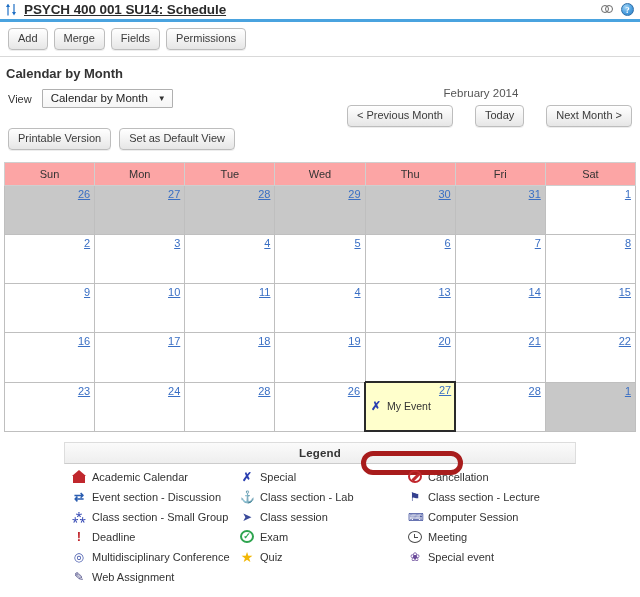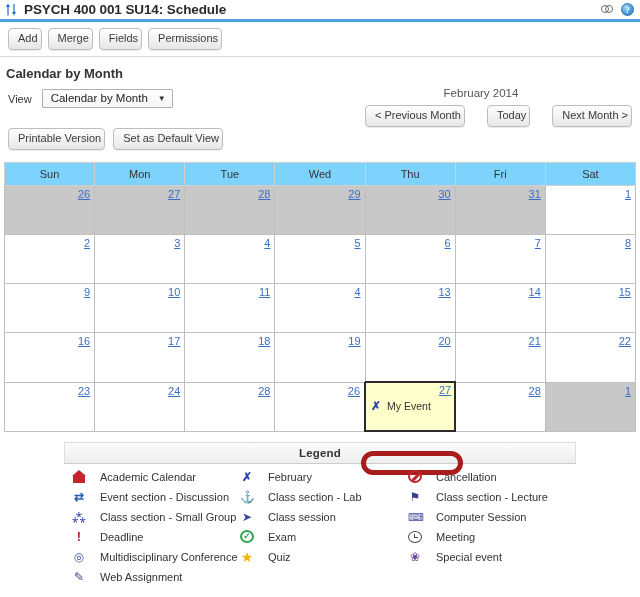--- a/index.html
+++ b/index.html
@@ -26,20 +26,21 @@
     border-bottom: 3px solid #4aa3df;
     box-sizing: border-box;
     background: #ffffff;
   }
   #titlebar .title-text {
     font-size: 13.5px;
     font-weight: bold;
     color: #2b2b2b;
     margin-left: 6px;
     letter-spacing: -0.1px;
+    text-decoration: underline;
   }
   #titlebar .spacer { flex: 1; }
   .tb-icon { display: inline-block; }
 
   
   .icon-sync {
     width: 12px; height: 14px; position: relative;
   }
   .icon-sync::before, .icon-sync::after {
     content: "";
@@ -75,21 +76,21 @@
   
   #toolbar {
     padding: 6px 0 6px 8px;
     border-bottom: 1px solid #d9d9d9;
     display: flex;
     gap: 6px;
     background: #ffffff;
   }
   .btn {
     display: inline-block;
-    padding: 3px 3px 4px 9px;
+    padding: 3px 9px 4px 9px;
     font-size: 11px;
     color: #3b3b3b;
     background: linear-gradient(to bottom, #ffffff 0%, #f3f3f3 50%, #e6e6e6 100%);
     border: 1px solid #bdbdbd;
     border-radius: 4px;
     box-shadow: 0 1px 0 rgba(0,0,0,0.07);
     line-height: 13px;
     white-space: nowrap;
     cursor: default;
   }
@@ -148,21 +149,21 @@
   }
 
   
   #calendar {
     margin: 12px 4px 0 4px;
     border-collapse: collapse;
     width: 632px;
     table-layout: fixed;
   }
   #calendar th {
-    background: #7dd3fc;
+    background: #fca5a5;
     border: 1px solid #cfcfcf;
     font-size: 11px;
     font-weight: normal;
     color: #333;
     height: 20px;
     text-align: center;
   }
   #calendar td {
     border: 1px solid #bfbfbf;
     height: 44px;
@@ -224,21 +225,21 @@
   }
   #legend-grid {
     display: grid;
     grid-template-columns: 1fr 1fr 1fr;
     padding: 4px 0 0 8px;
     row-gap: 3px;
   }
   .legend-item {
     display: flex;
     align-items: center;
-    gap: 14px;
+    gap: 6px;
     font-size: 11px;
     color: #333;
     height: 17px;
   }
   .legend-label { white-space: nowrap; }
   .lic { width: 14px; height: 14px; flex: 0 0 14px; position: relative; }
 
   
   .ic-house::before{content:"";position:absolute;left:1px;top:5px;width:12px;height:8px;background:#c0272d;}
   .ic-house::after{content:"";position:absolute;left:0;top:0px;width:0;height:0;border-left:7px solid transparent;border-right:7px solid transparent;border-bottom:6px solid #c0272d;}
@@ -375,21 +376,21 @@
 
   <div id="legend-wrap">
     <div id="legend-header">Legend</div>
     <div id="legend-grid">
         <div class="legend-item">
           <span class="lic ic-house"></span>
           <span class="legend-label">Academic Calendar</span>
         </div>
         <div class="legend-item">
           <span class="lic ic-runner">✗</span>
-          <span class="legend-label">February</span>
+          <span class="legend-label">Special</span>
         </div>
         <div class="legend-item">
           <span class="lic ic-cancel"></span>
           <span class="legend-label">Cancellation</span>
         </div>
         <div class="legend-item">
           <span class="lic ic-arrows">⇄</span>
           <span class="legend-label">Event section - Discussion</span>
         </div>
         <div class="legend-item">

